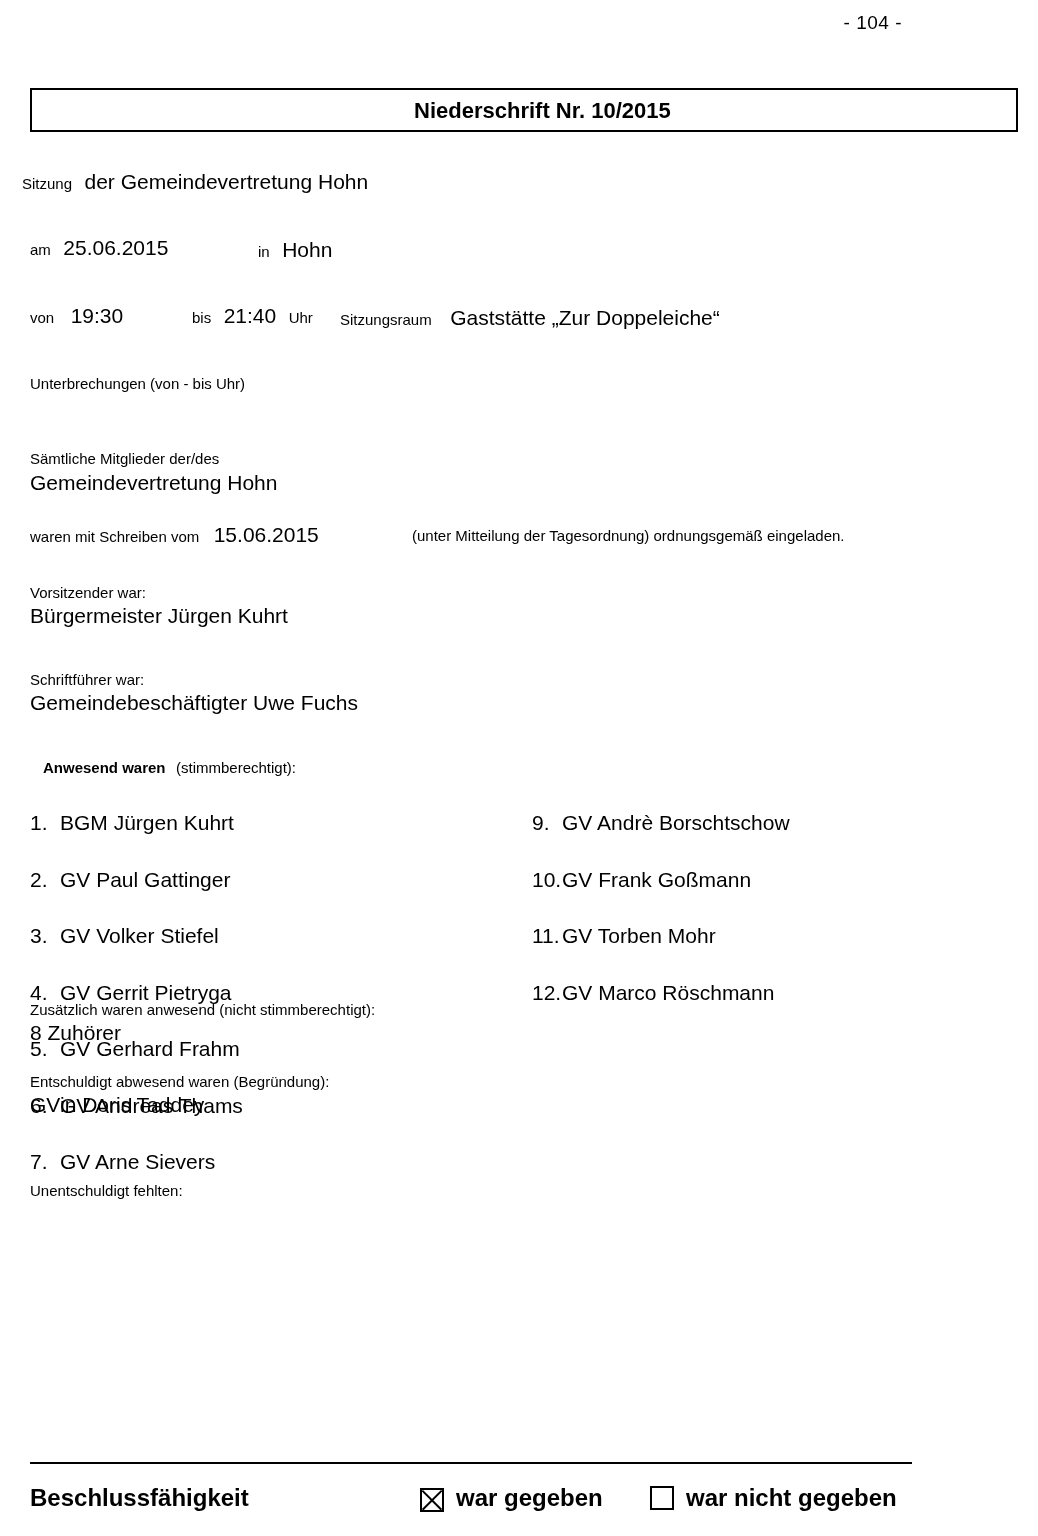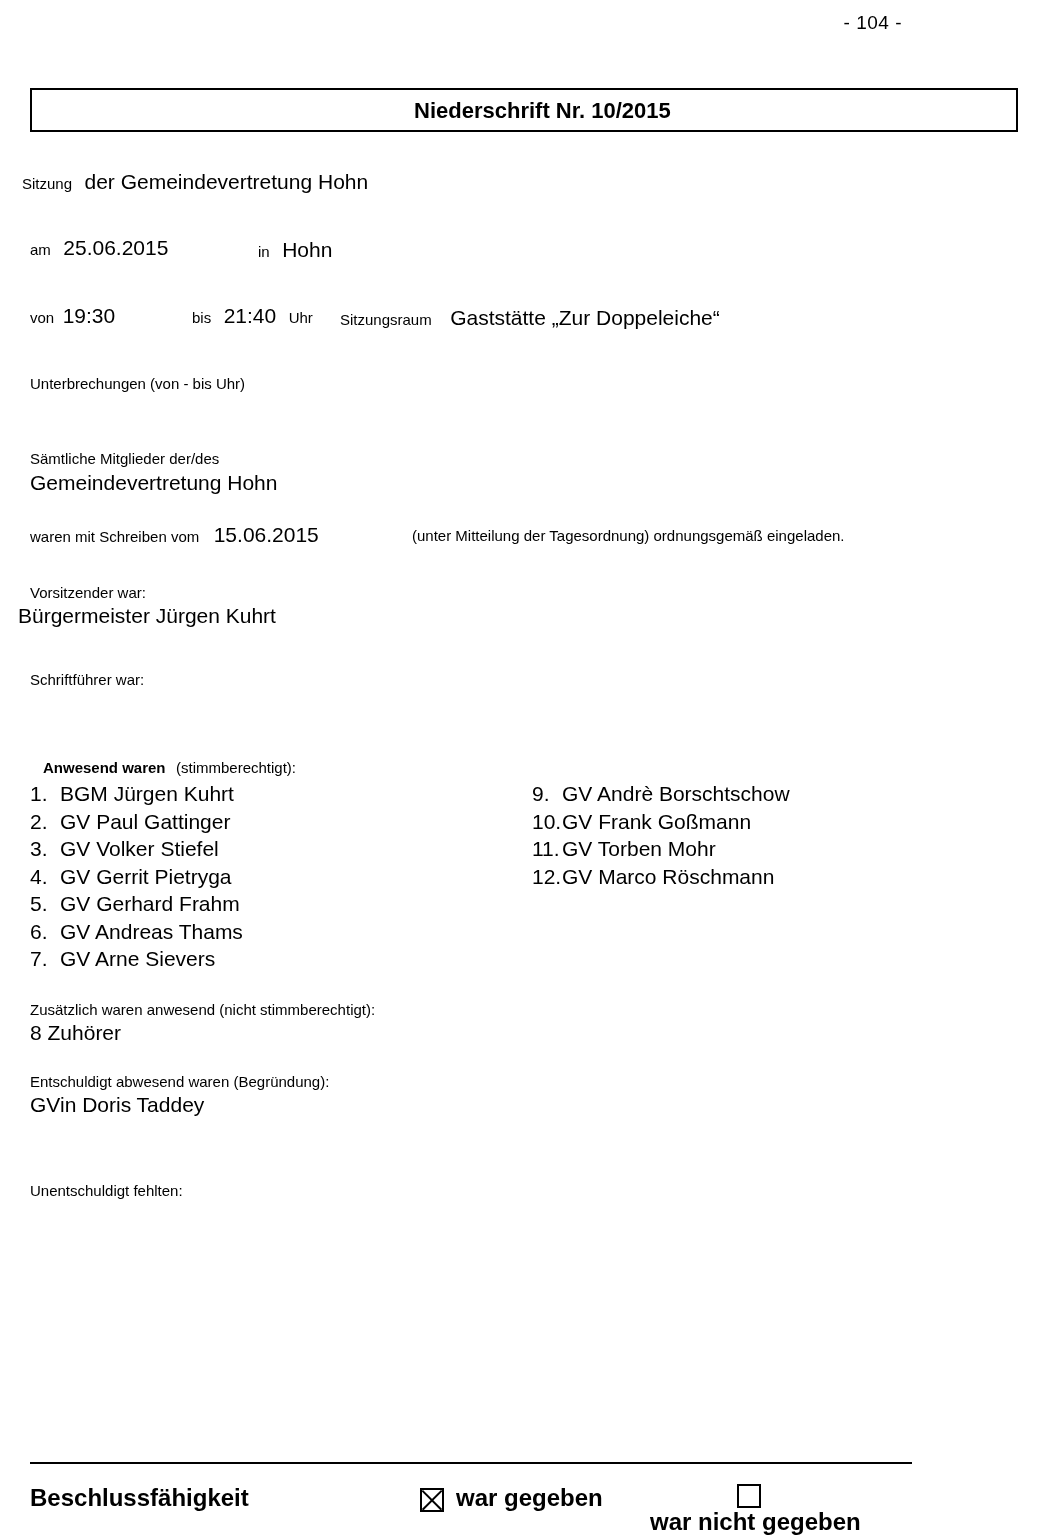--- a/index.html
+++ b/index.html
@@ -65,20 +65,21 @@
     font-weight: bold;
     margin-left: 13px;
   }
   .list-col {
     position: absolute;
     font-size: 21px;
     line-height: 27.5px;
   }
   .list-col .item {
     white-space: nowrap;
+    margin-top: 29px;
   }
   .num {
     display: inline-block;
     min-width: 30px;
   }
   .footer-rule {
     position: absolute;
     left: 30px;
     right: 20px;
     top: 1462px;
@@ -103,21 +104,20 @@
     top: 0;
     display: flex;
     align-items: flex-end;
   }
   .cb-group-2 {
     position: absolute;
     left: 620px;
     top: 0;
     display: flex;
     align-items: center;
-    flex-direction: column;
   }
   .checkbox {
     width: 24px;
     height: 24px;
     border: 2px solid #000;
     box-sizing: border-box;
     margin-right: 12px;
     position: relative;
     display: inline-block;
     vertical-align: middle;
@@ -159,21 +159,21 @@
     <span class="lbl">am</span>
     <span class="val" style="margin-left:8px;">25.06.2015</span>
   </div>
   <div class="row" style="left:258px; top:238px;">
     <span class="lbl">in</span>
     <span class="val" style="margin-left:8px;">Hohn</span>
   </div>
 
   <div class="row" style="left:30px; top:304px;">
     <span class="lbl">von</span>
-    <span class="val" style="margin-left:4px;">19:30</span>
+    <span class="val" style="margin-left:12px;">19:30</span>
   </div>
   <div class="row" style="left:192px; top:304px;">
     <span class="lbl">bis</span>
     <span class="val" style="margin-left:8px;">21:40</span>
     <span class="lbl" style="margin-left:8px;">Uhr</span>
   </div>
   <div class="row" style="left:340px; top:306px;">
     <span class="lbl">Sitzungsraum</span>
     <span class="val" style="margin-left:14px;">Gaststätte „Zur Doppeleiche“</span>
   </div>
@@ -194,26 +194,29 @@
     <span class="lbl">waren mit Schreiben vom</span>
     <span class="val" style="margin-left:10px;">15.06.2015</span>
   </div>
   <div class="row" style="left:412px; top:527px;">
     <span class="lbl">(unter Mitteilung der Tagesordnung) ordnungsgemäß eingeladen.</span>
   </div>
 
   <div class="row" style="left:30px; top:584px;">
     <span class="lbl">Vorsitzender war:</span>
   </div>
-  <div class="row" style="left:18px; top:604px;">
+  <div class="row" style="left:30px; top:604px;">
     <span class="val">Bürgermeister Jürgen Kuhrt</span>
   </div>
 
   <div class="row" style="left:30px; top:671px;">
     <span class="lbl">Schriftführer war:</span>
+  </div>
+  <div class="row" style="left:30px; top:691px;">
+    <span class="val">Gemeindebeschäftigter Uwe Fuchs</span>
   </div>
 
   <div class="row" style="left:30px; top:759px;">
     <span class="lbl bold">Anwesend waren</span>
     <span class="lbl" style="margin-left:6px;">(stimmberechtigt):</span>
   </div>
 
   <div class="list-col" style="left:30px; top:780px;">
     <div class="item"><span class="num">1.</span><span>BGM Jürgen Kuhrt</span></div>
     <div class="item"><span class="num">2.</span><span>GV Paul Gattinger</span></div>

